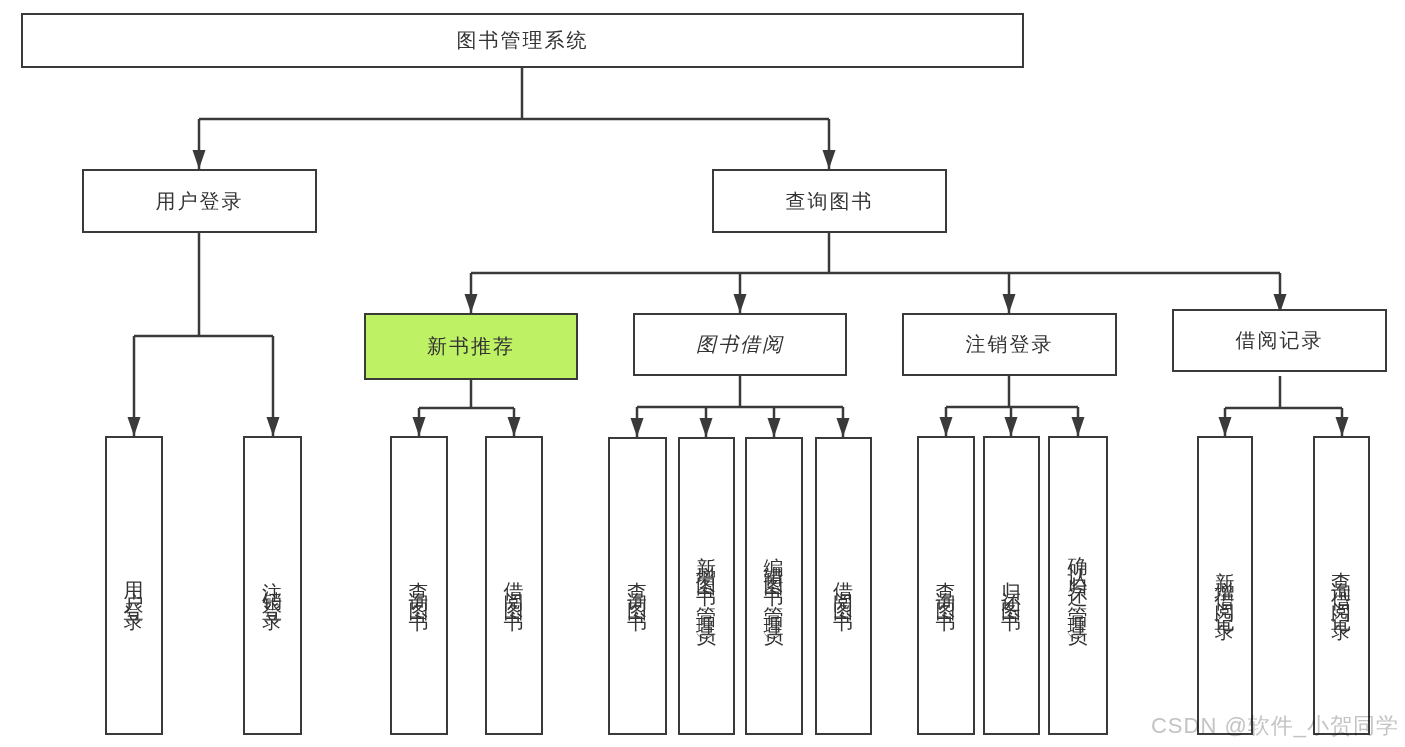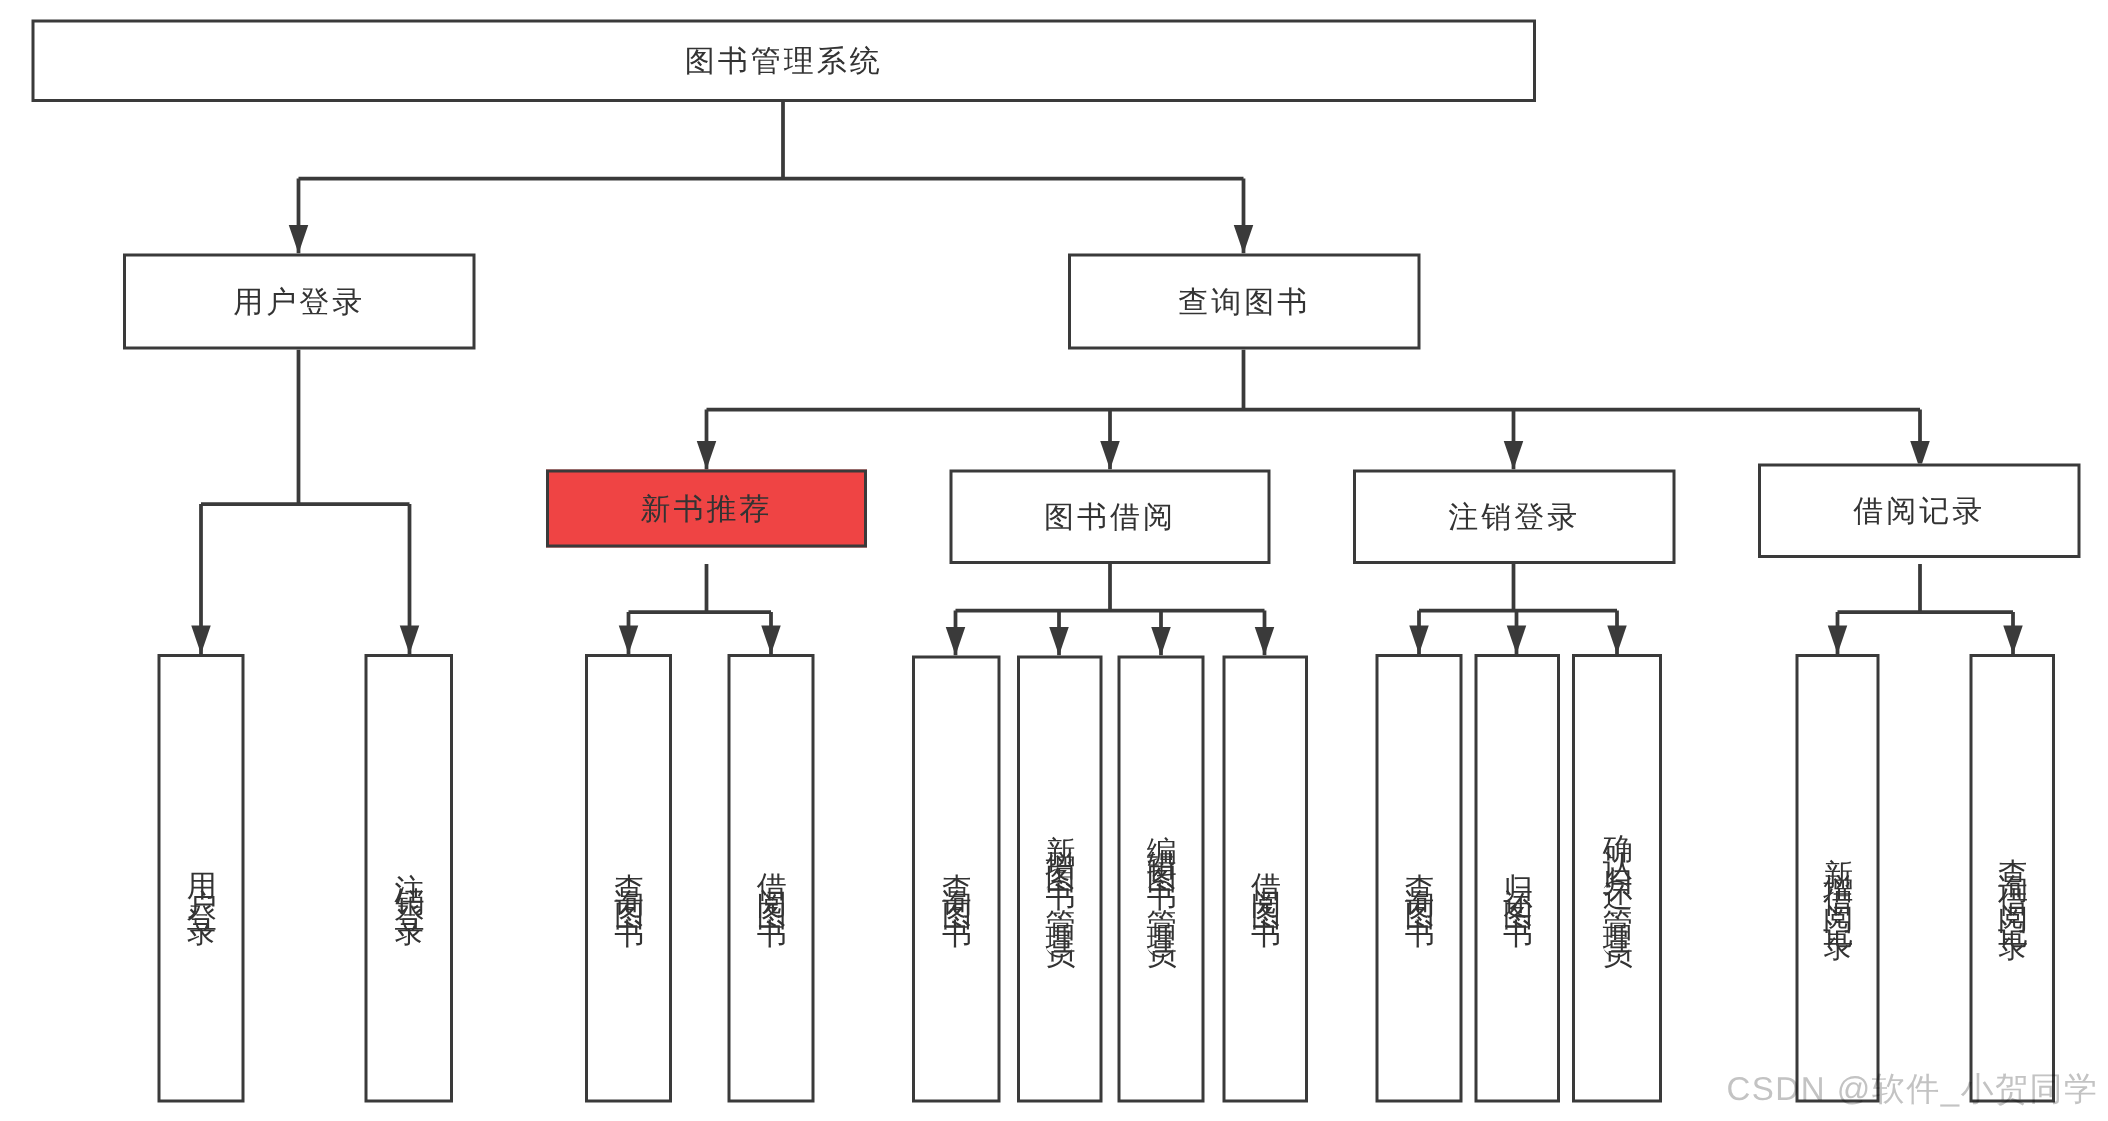--- a/index.html
+++ b/index.html
@@ -113,24 +113,24 @@
   <div id="nodes">
       <div class="node h" style="left: 21px; top: 13px; width: 1003px; height: 55px; border-color: rgb(58, 58, 58); background: rgb(255, 255, 255); color: rgb(51, 51, 51);">
         <span class="label">图书管理系统</span>
       </div>
       <div class="node h" style="left: 82px; top: 169px; width: 235px; height: 64px; border-color: rgb(58, 58, 58); background: rgb(255, 255, 255); color: rgb(51, 51, 51);">
         <span class="label">用户登录</span>
       </div>
       <div class="node h" style="left: 712px; top: 169px; width: 235px; height: 64px; border-color: rgb(58, 58, 58); background: rgb(255, 255, 255); color: rgb(51, 51, 51);">
         <span class="label">查询图书</span>
       </div>
-      <div class="node h" style="left: 364px; top: 313px; width: 214px; height: 52px; border-color: rgb(58, 58, 58); background: #ef4444; color: rgb(51, 51, 51);">
+      <div class="node h" style="left: 364px; top: 313px; width: 214px; height: 67px; border-color: rgb(58, 58, 58); background: #bef264; color: rgb(51, 51, 51);">
         <span class="label">新书推荐</span>
       </div>
-      <div class="node h" style="left: 633px; top: 313px; width: 214px; height: 63px; border-color: rgb(58, 58, 58); background: rgb(255, 255, 255); color: rgb(51, 51, 51);">
+      <div class="node h" style="left: 633px; top: 313px; width: 214px; height: 63px; border-color: rgb(58, 58, 58); background: rgb(255, 255, 255); color: rgb(51, 51, 51); font-style: italic;">
         <span class="label">图书借阅</span>
       </div>
       <div class="node h" style="left: 902px; top: 313px; width: 215px; height: 63px; border-color: rgb(58, 58, 58); background: rgb(255, 255, 255); color: rgb(51, 51, 51);">
         <span class="label">注销登录</span>
       </div>
       <div class="node h" style="left: 1172px; top: 309px; width: 215px; height: 63px; border-color: rgb(58, 58, 58); background: rgb(255, 255, 255); color: rgb(51, 51, 51);">
         <span class="label">借阅记录</span>
       </div>
       <div class="node v" style="left: 105px; top: 436px; width: 58px; height: 299px; border-color: rgb(58, 58, 58); background: rgb(255, 255, 255); color: rgb(51, 51, 51);">
         <span class="label">用户登录</span>

